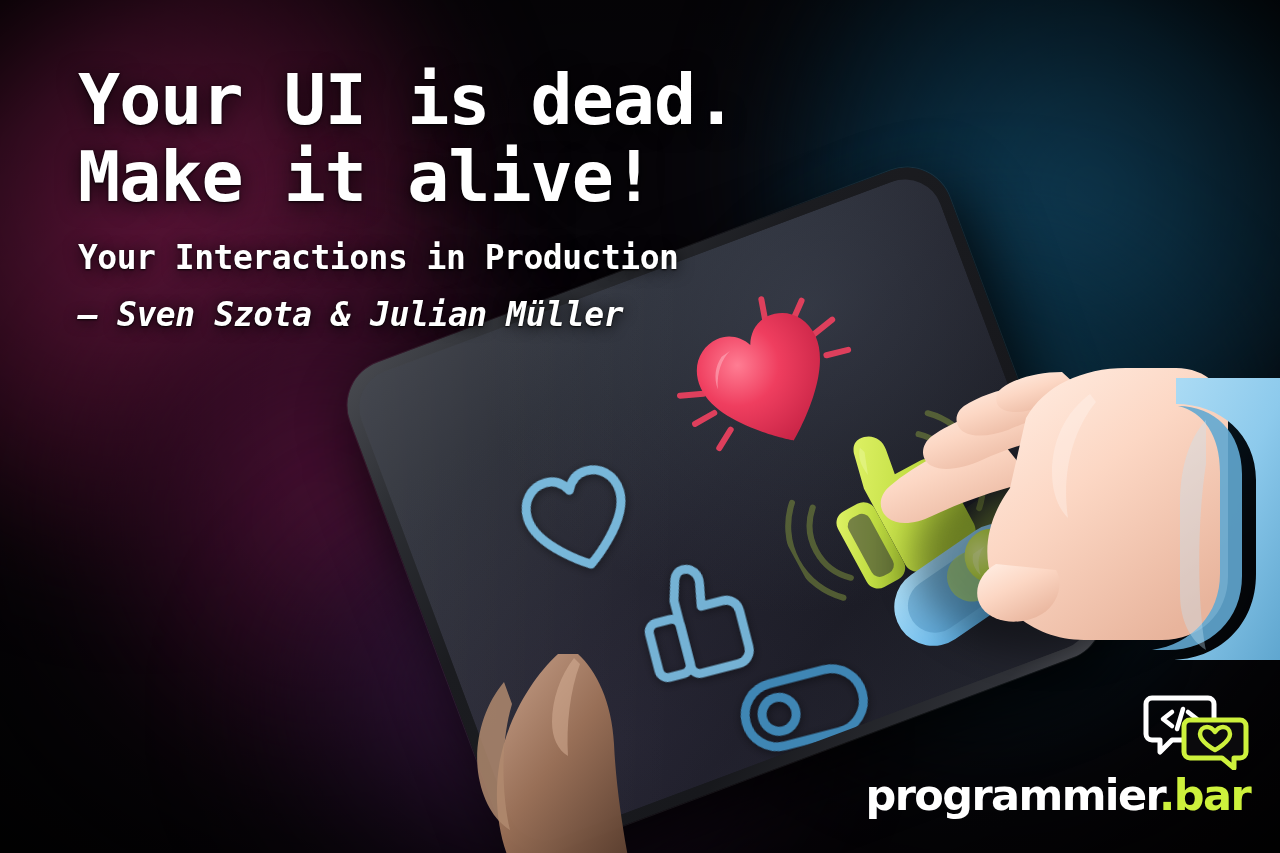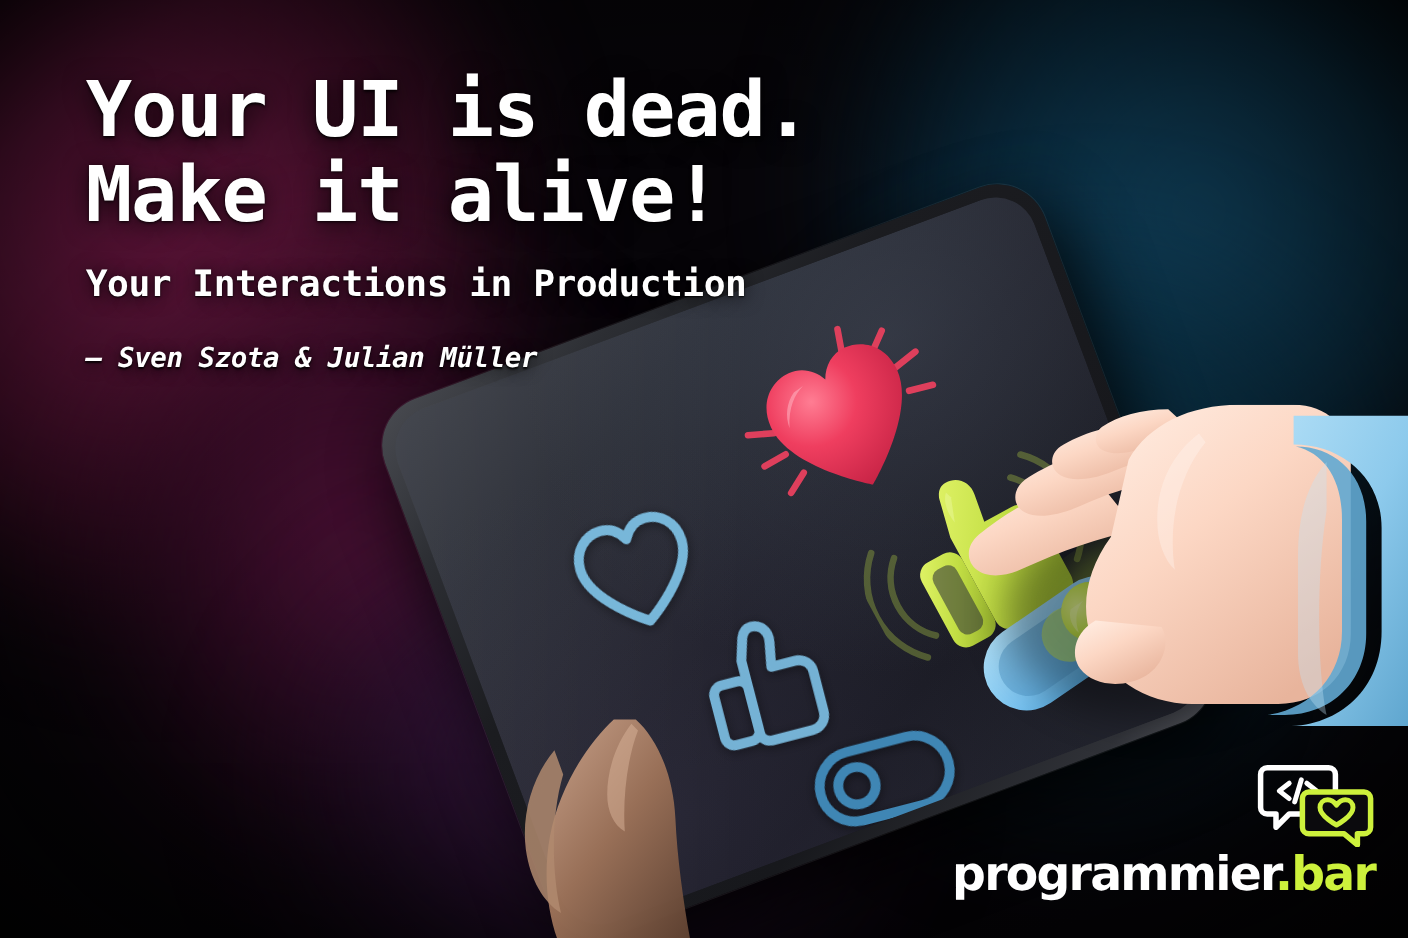--- a/index.html
+++ b/index.html
@@ -62,24 +62,24 @@
     margin-top:22px;
     font-family:"DejaVu Sans Mono", monospace;
     font-weight:700;
     font-size:33px;
     color:#ffffff;
     letter-spacing:-0.5px;
     text-shadow:0 2px 16px rgba(0,0,0,.8), 0 1px 2px rgba(0,0,0,.9);
     white-space:pre;
   }
   .byline{
-    margin-top:34px;
+    margin-top:18px;
     font-family:"DejaVu Sans Mono", monospace;
     font-weight:700; font-style:italic;
-    font-size:25px;
+    font-size:33px;
     color:#ffffff;
     letter-spacing:-0.4px;
     text-shadow:0 2px 14px rgba(0,0,0,.85), 0 1px 2px rgba(0,0,0,.9);
     white-space:pre;
   }
 
   
   .tablet-wrap{
     position:absolute;
     left:405px; top:250px;

